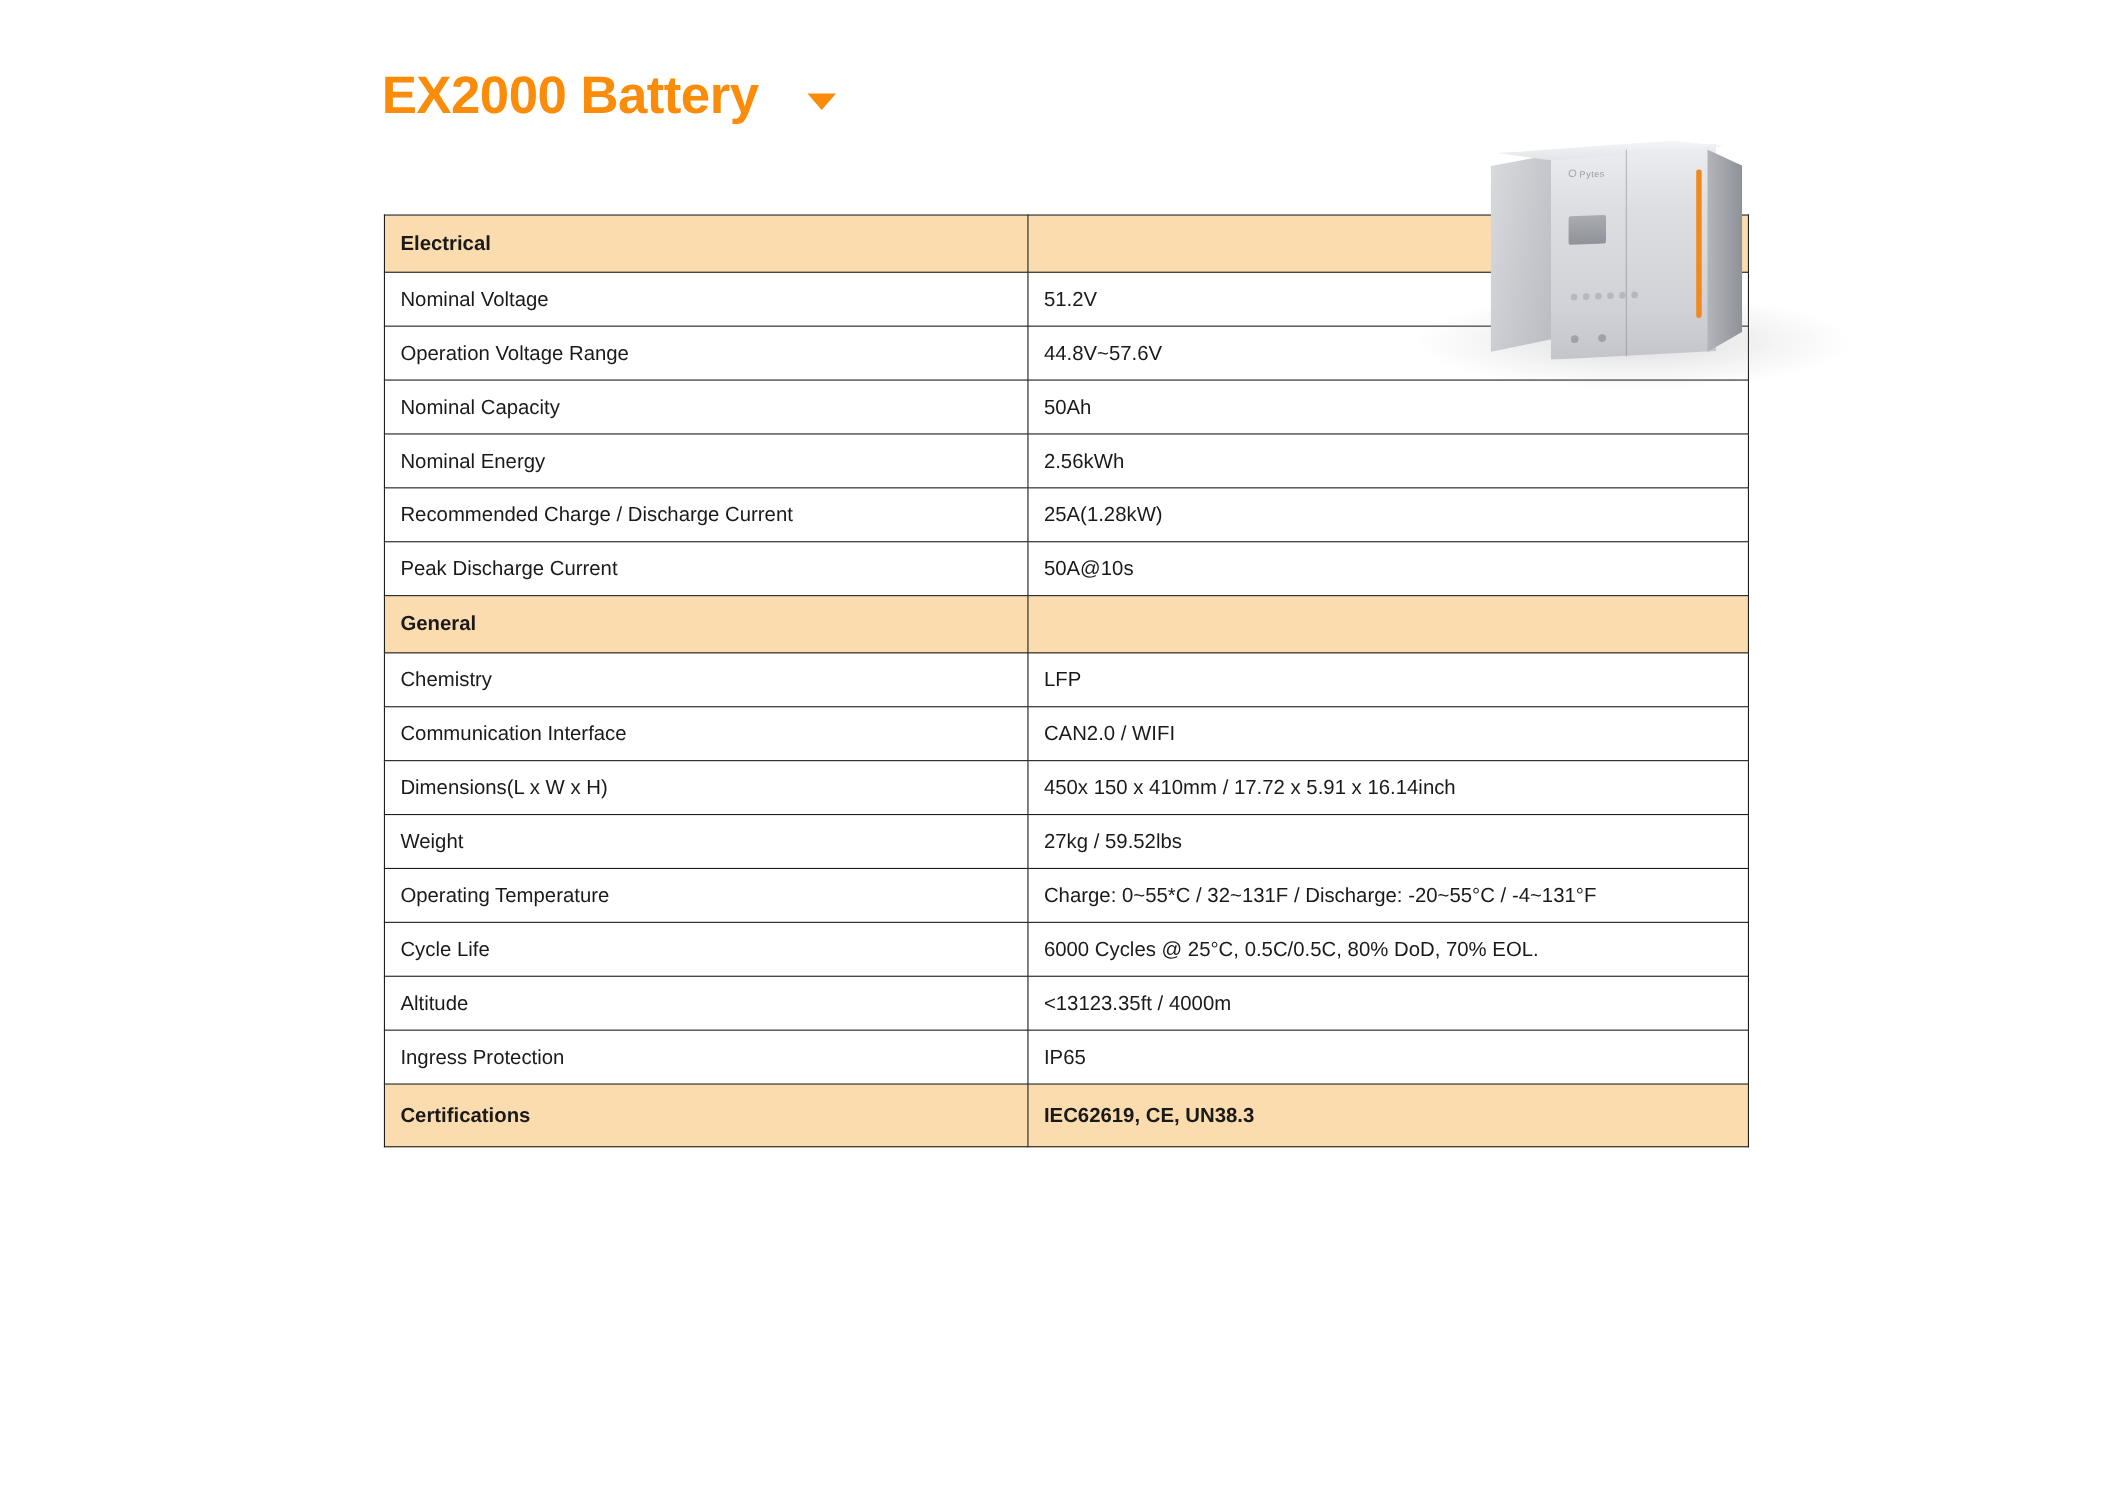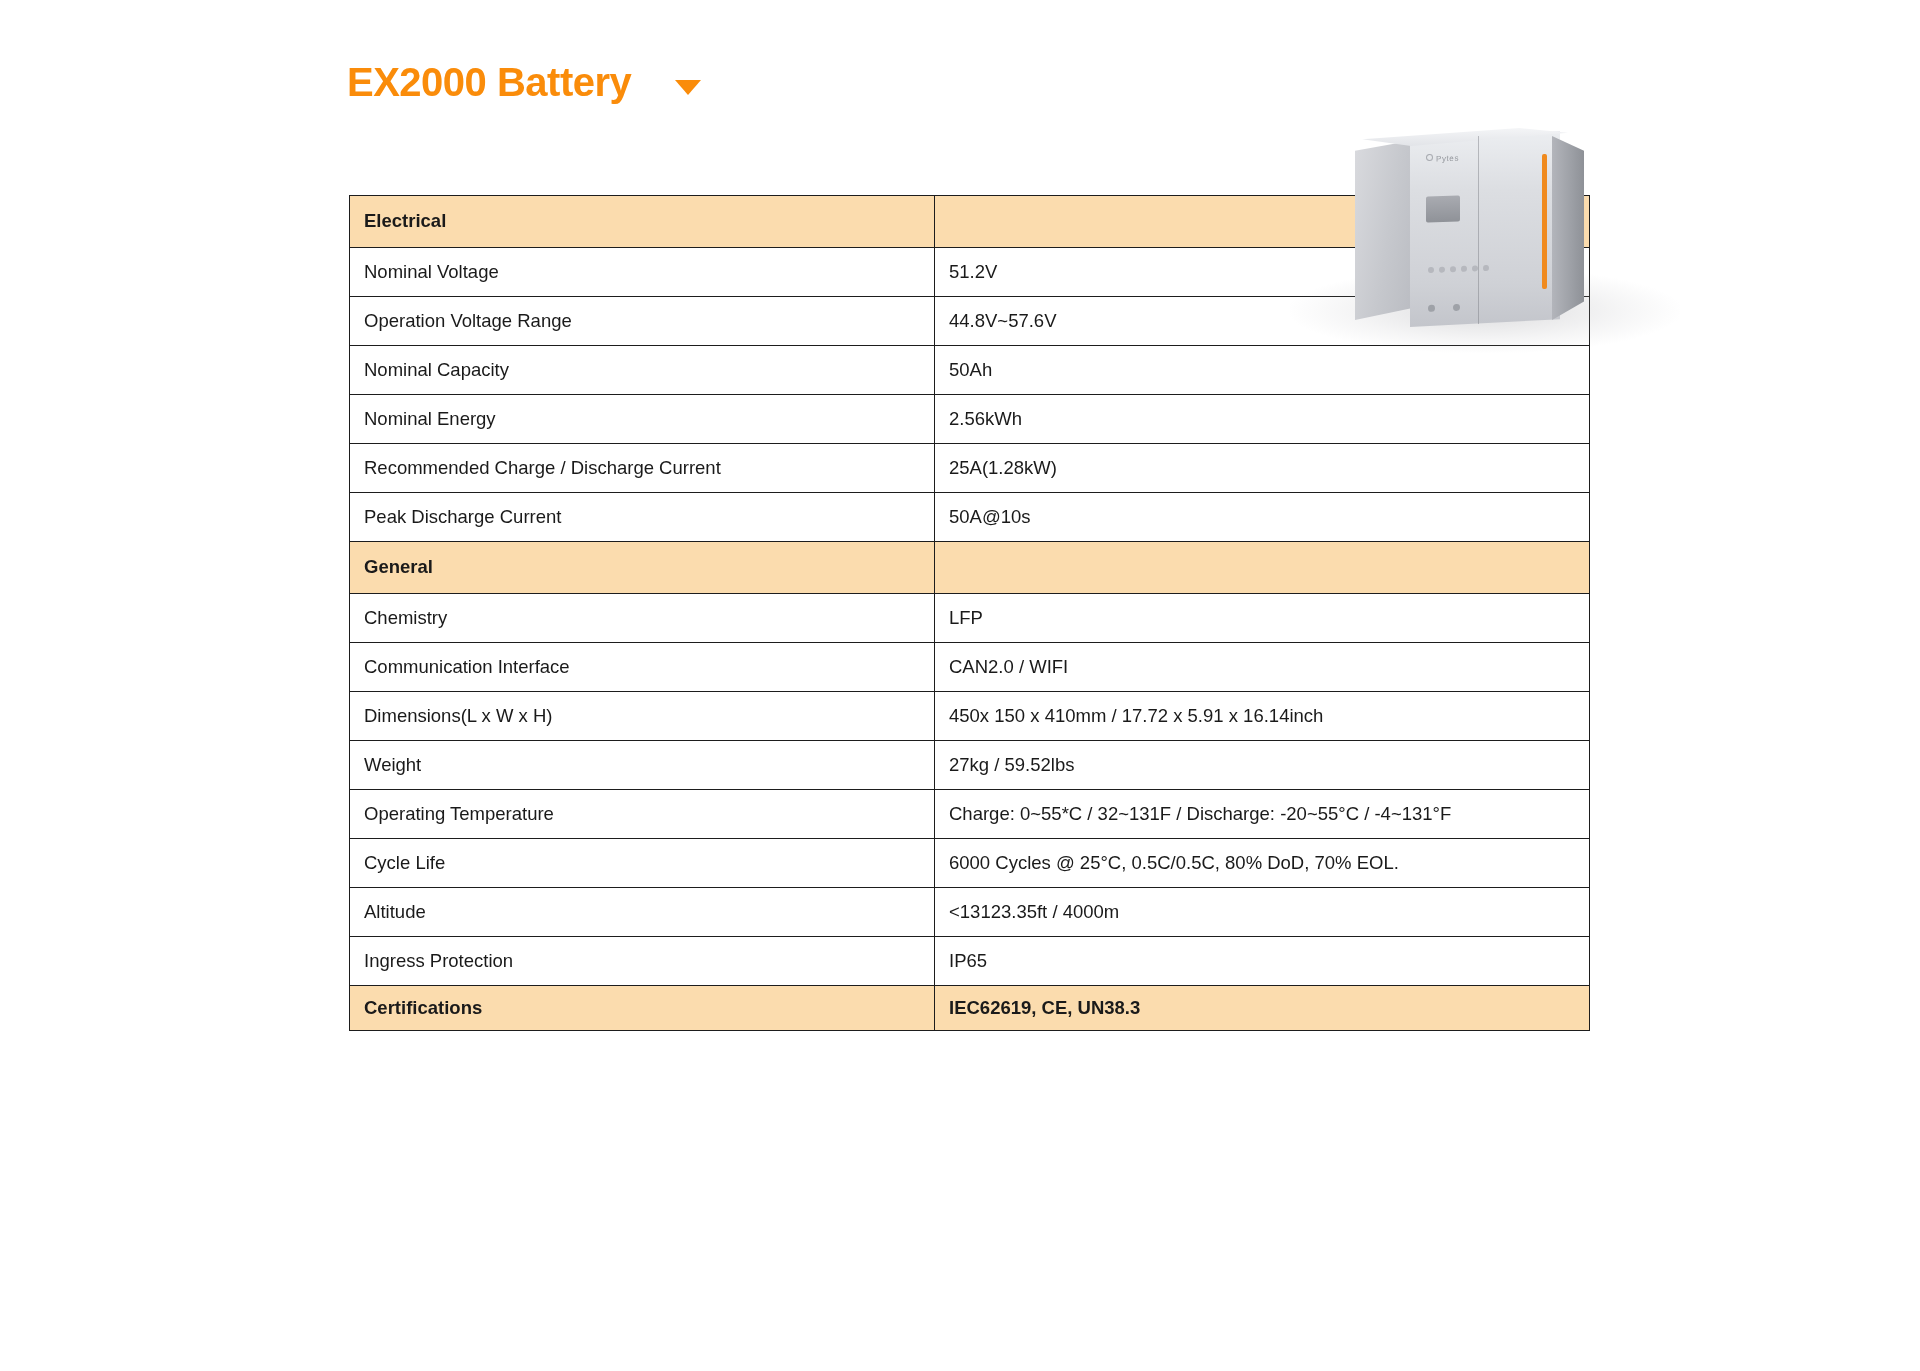--- a/index.html
+++ b/index.html
@@ -23,21 +23,21 @@
   .title-row {
     position: absolute;
     left: 347px;
     top: 60px;
     display: flex;
     align-items: center;
     gap: 44px;
   }
 
   .page-title {
-    font-size: 40px;
+    font-size: 48px;
     font-weight: bold;
     color: #FA8C0A;
     letter-spacing: -0.5px;
     white-space: nowrap;
     text-align: right;
   }
 
   .caret-icon {
     width: 0;
     height: 0;
@@ -75,21 +75,21 @@
 
   tr.section-row td {
     background: #FBDCAE;
     font-weight: bold;
     height: 52px;
   }
 
   tr.cert-row td {
     background: #FBDCAE;
     font-weight: bold;
-    height: 45px;
+    height: 57px;
   }
 
   
   .product-image {
     position: absolute;
     left: 1340px;
     top: 118px;
     width: 260px;
     height: 225px;
     pointer-events: none;

